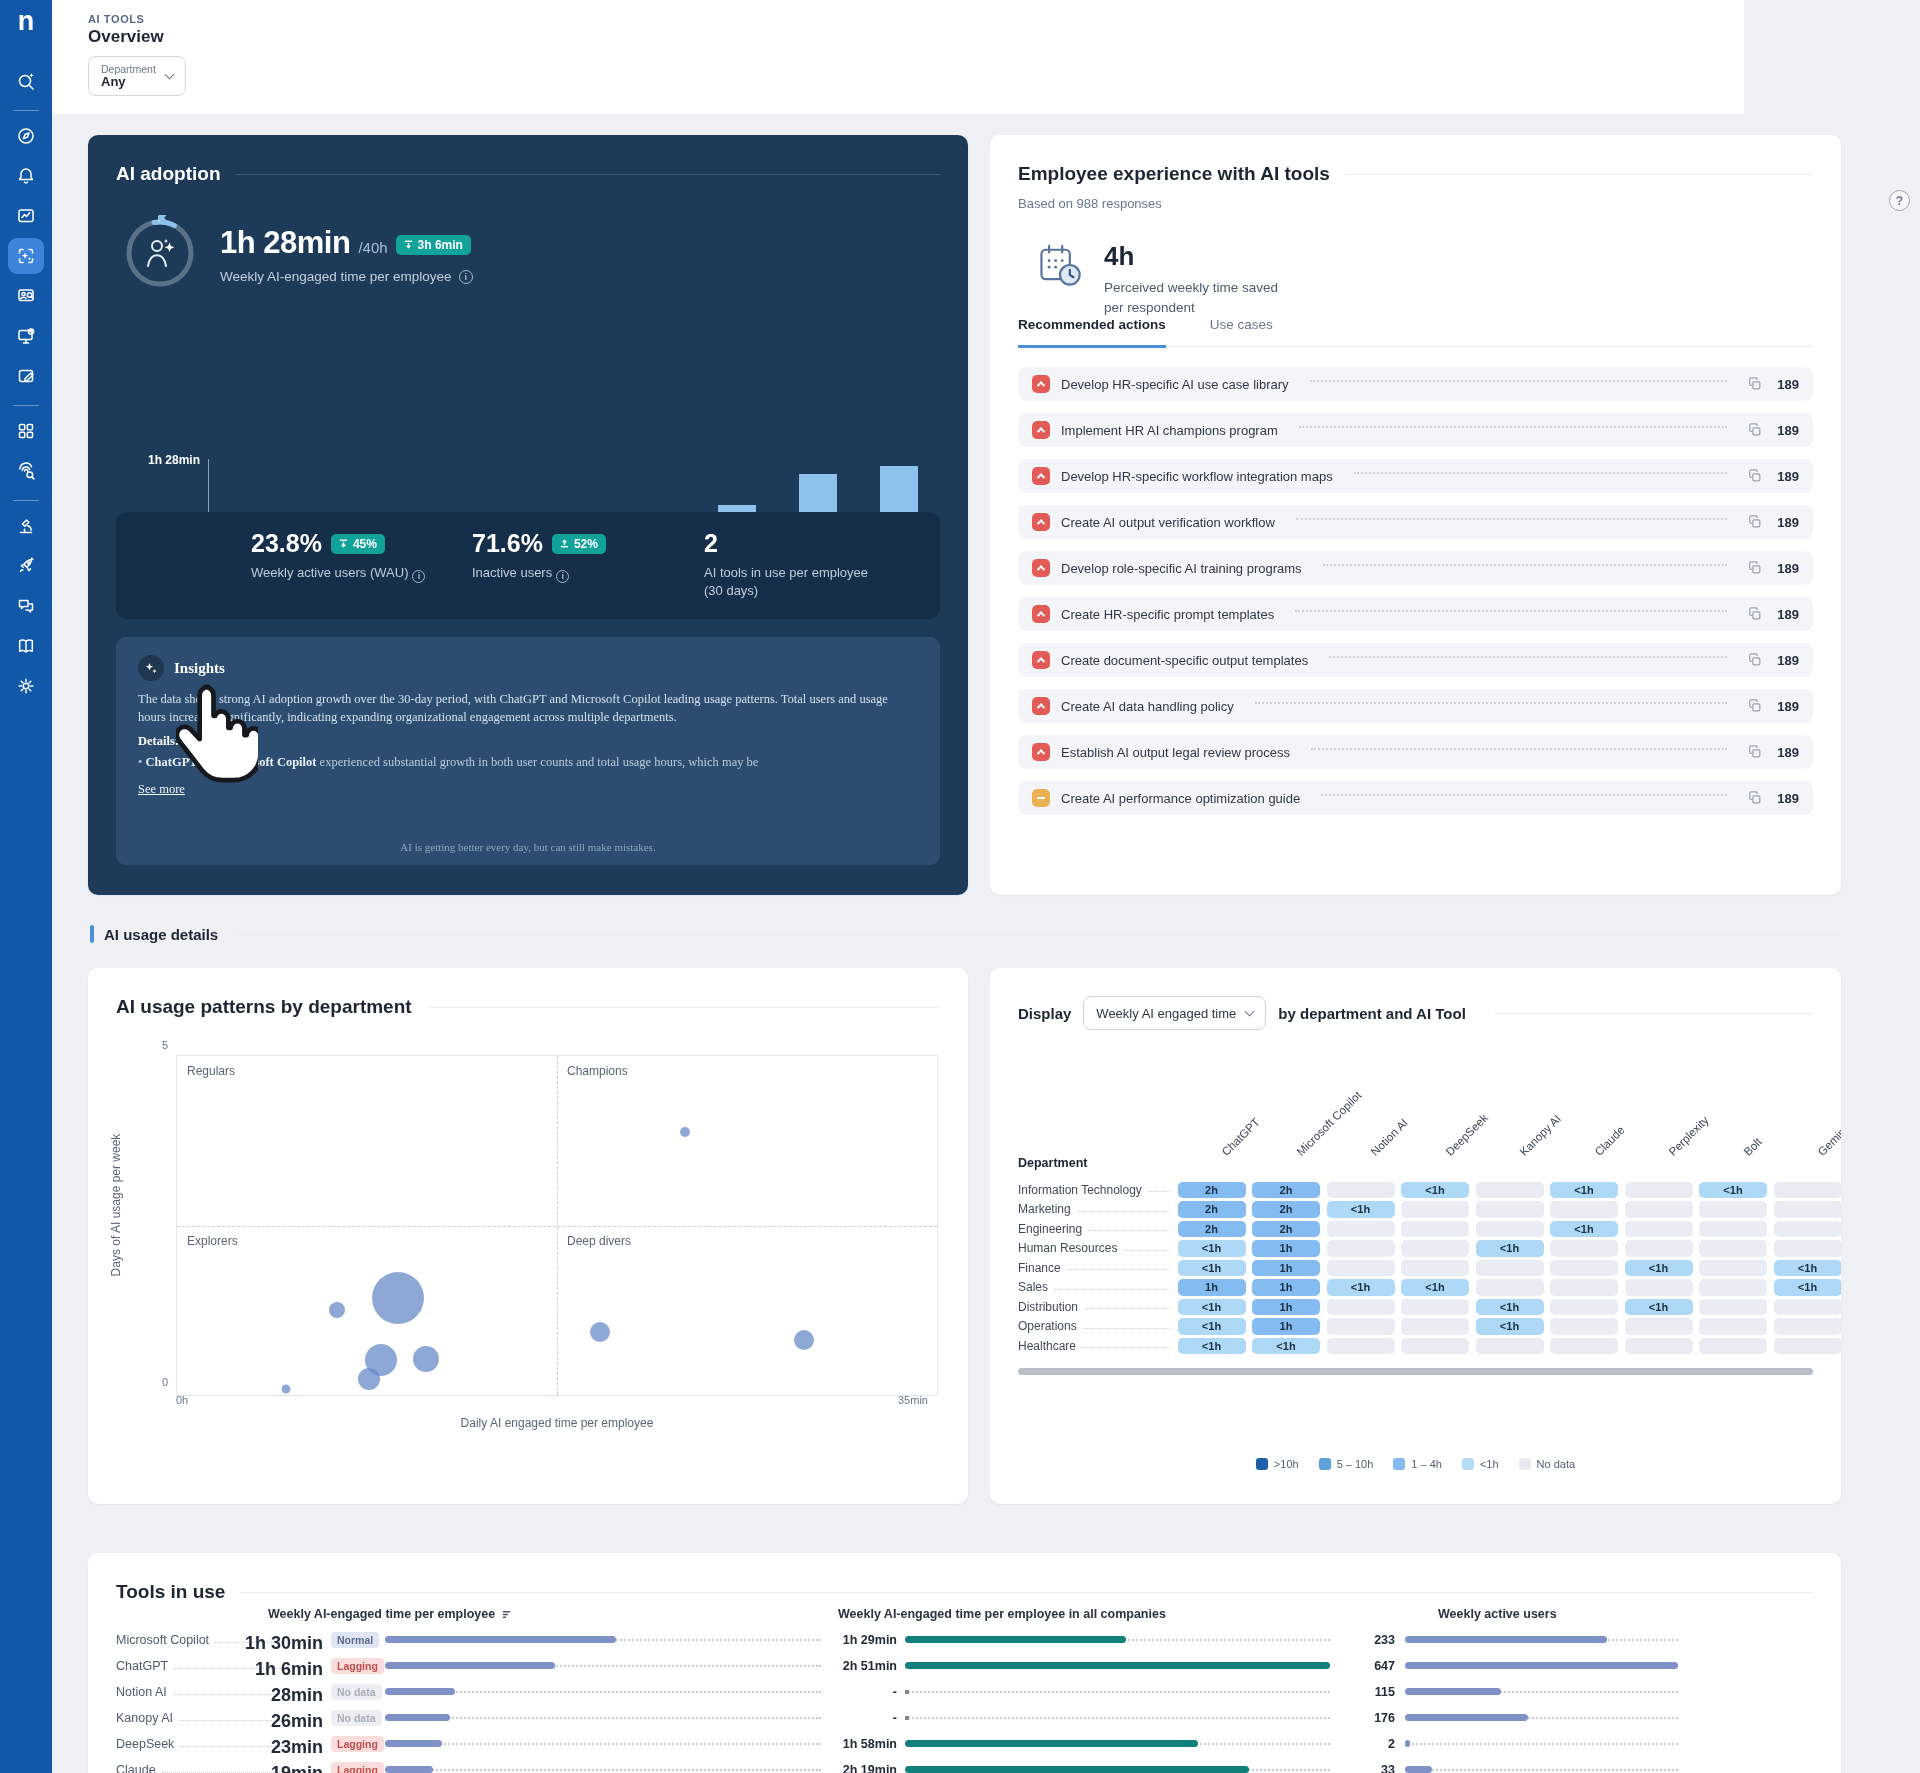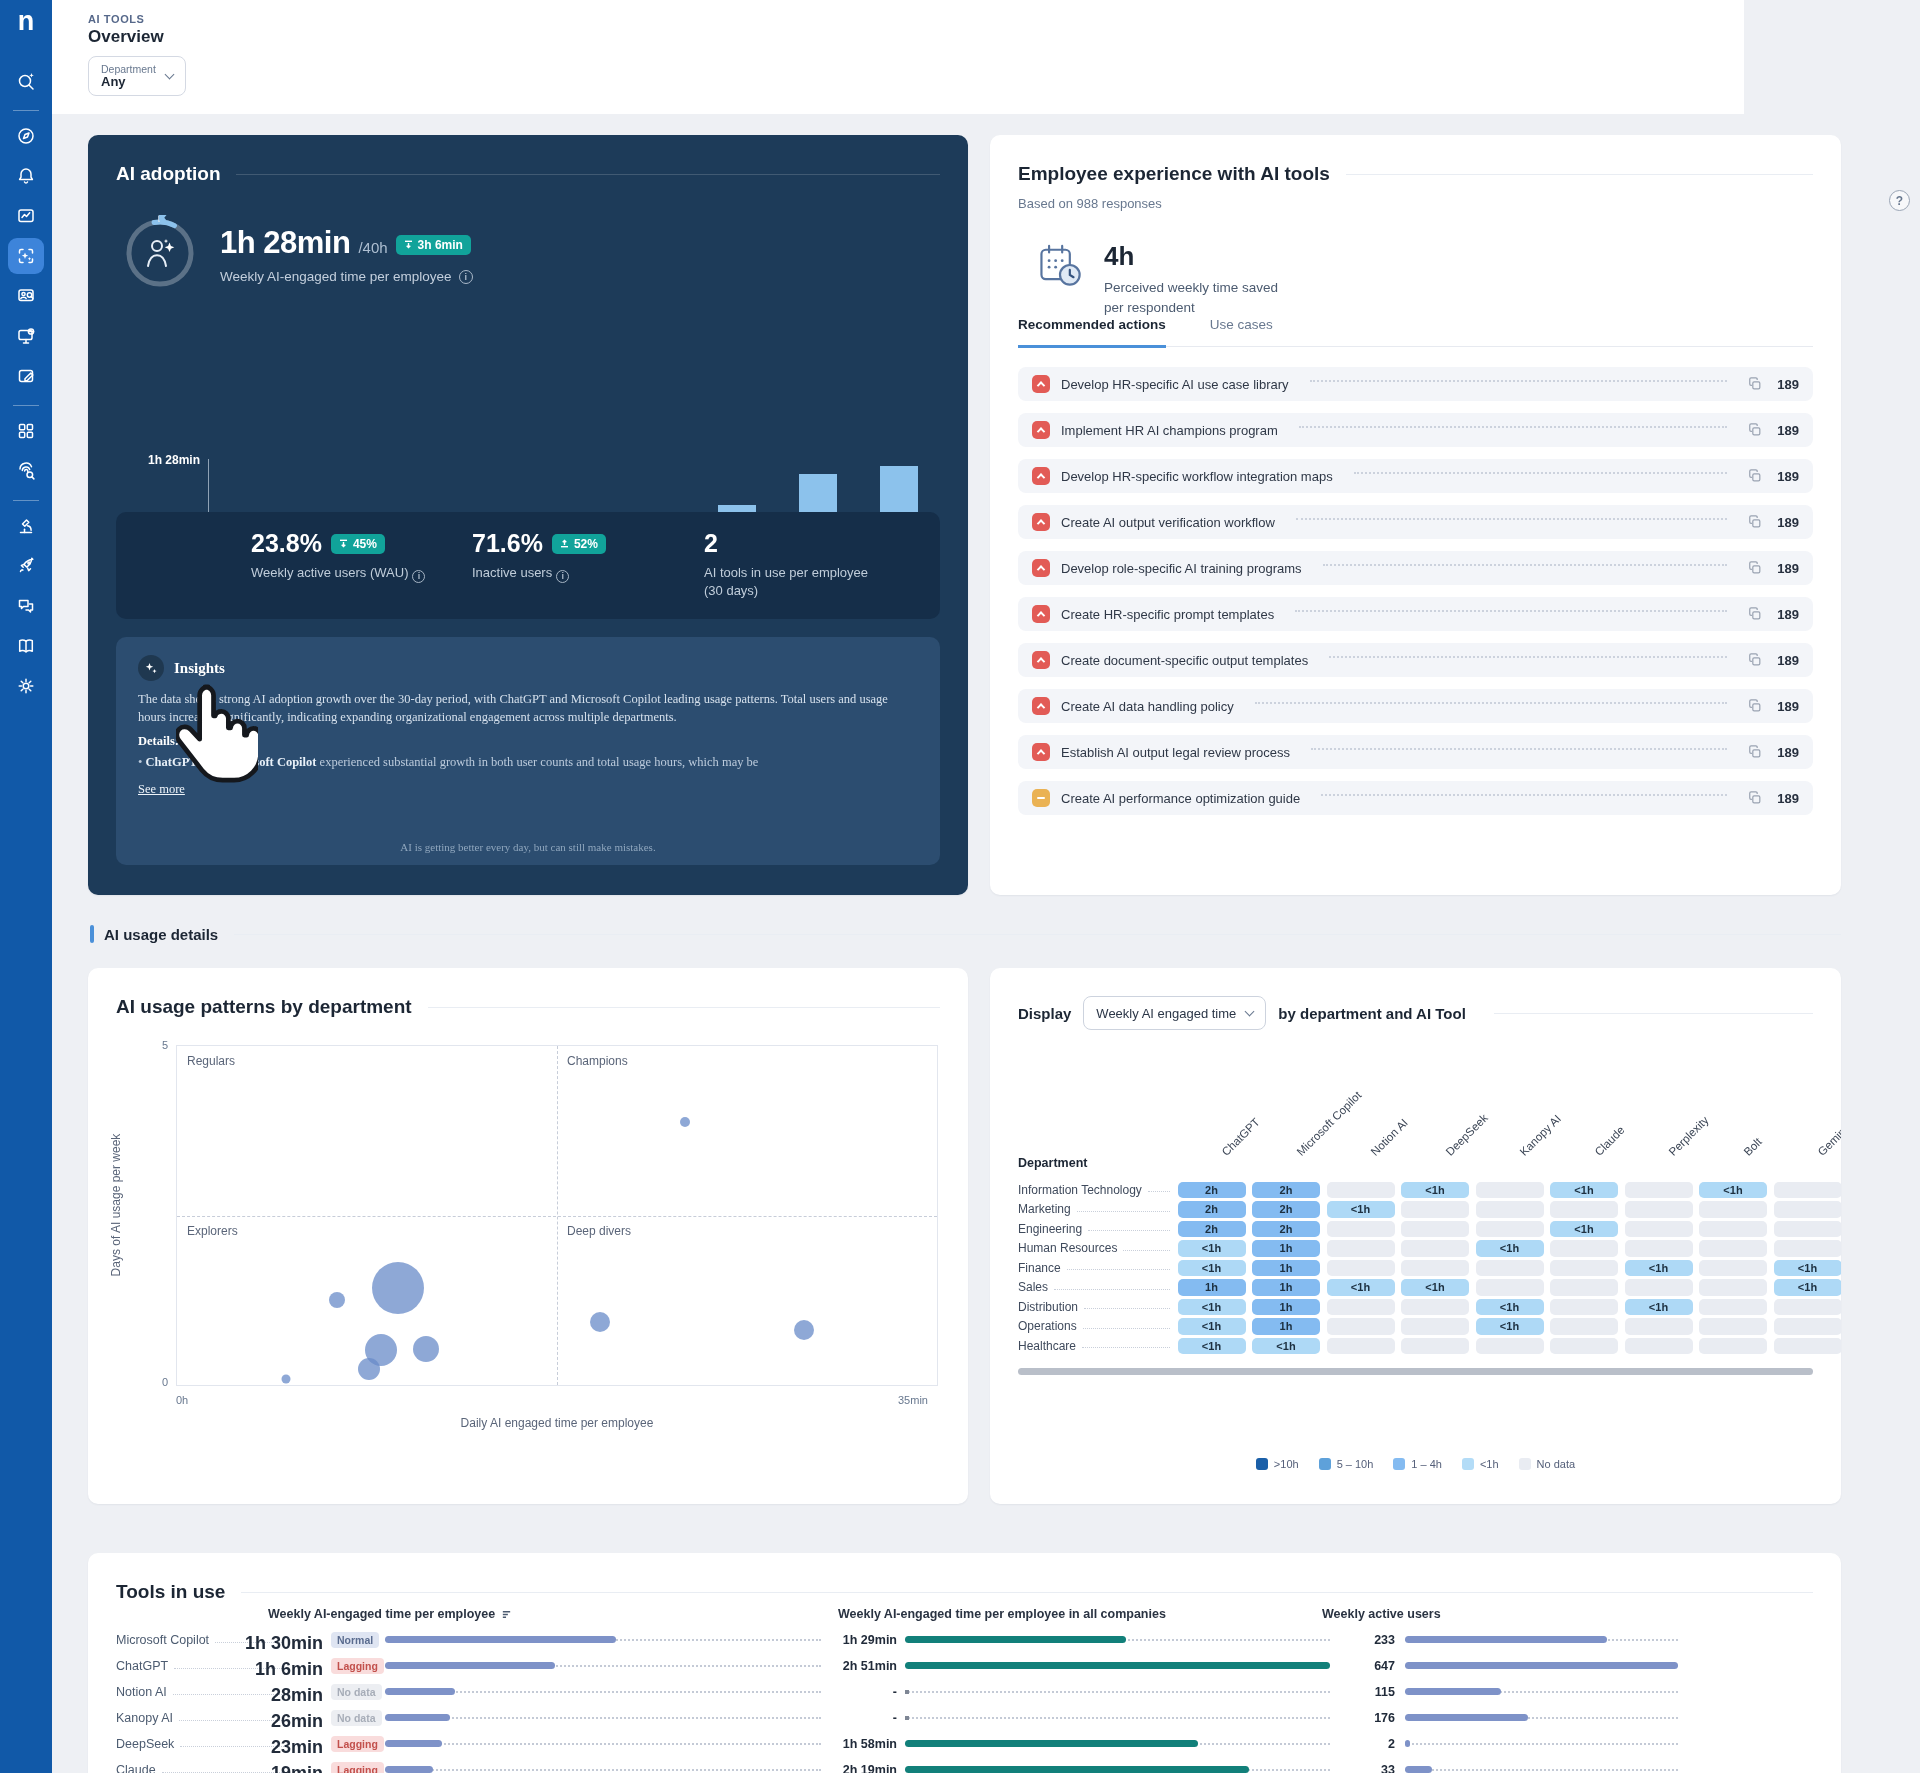--- a/index.html
+++ b/index.html
@@ -96,21 +96,21 @@
   .copy-ic svg{width:14px;height:14px;stroke:#9aa3b2;fill:none;stroke-width:1.4;}
   .a-count{font-size:13px;font-weight:bold;color:#27303f;min-width:26px;text-align:right;}
 
   
   .section-head{position:absolute;left:90px;top:925px;width:1751px;display:flex;align-items:center;}
   .sec-bar{width:4px;height:18px;border-radius:2px;background:#4a90d9;margin-right:10px;}
   .sec-title{font-size:15px;font-weight:bold;color:#1c2634;}
 
   
   .scard{left:88px;top:968px;width:880px;height:536px;padding:28px;}
-  .plot{position:absolute;left:88px;top:77px;width:762px;height:341px;border:1px solid #e2e6ee;padding-left:18px;}
+  .plot{position:absolute;left:88px;top:87px;width:762px;height:341px;border:1px solid #e2e6ee;padding-left:18px;}
   .plot .vmid{position:absolute;left:50%;top:0;bottom:0;border-left:1.5px dashed #c7cdd9;}
   .plot .hmid{position:absolute;top:50%;left:0;right:0;border-top:1.5px dashed #c7cdd9;}
   .quad{position:absolute;font-size:12px;color:#5a6579;}
   .bubble{position:absolute;border-radius:50%;background:rgba(104,139,200,.75);transform:translate(-50%,-50%);}
   .tick{position:absolute;font-size:11px;color:#68788f;}
   .ax-title-x{position:absolute;left:88px;top:448px;width:762px;text-align:center;font-size:12px;color:#5a6579;}
   .ax-title-y{position:absolute;left:-62px;top:230px;width:180px;text-align:center;font-size:12px;color:#5a6579;transform:rotate(-90deg);}
 
   
   .hcard{left:990px;top:968px;width:851px;height:536px;padding:28px;overflow:hidden;}
@@ -128,21 +128,21 @@
   .hscroll{position:absolute;left:28px;top:400px;width:795px;height:7px;border-radius:4px;background:#b9bfc9;cursor:pointer;}
   .hlegend{position:absolute;left:0;right:0;top:490px;display:flex;justify-content:center;gap:20px;}
   .lg-item{display:flex;align-items:center;gap:6px;font-size:11px;color:#55607a;}
   .lg-sw{width:12px;height:12px;border-radius:3px;}
 
   
   .tcard{left:88px;top:1553px;width:1753px;height:420px;padding:28px;}
   .t-headrow{position:absolute;top:54px;left:0;right:0;font-size:12.5px;font-weight:bold;color:#2a3342;}
   .th1{position:absolute;left:180px;display:flex;align-items:center;gap:6px;}
   .th1 svg{width:11px;height:11px;stroke:#4c5b70;stroke-width:1.6;fill:none;}
-  .th2{position:absolute;left:750px;} .th3{position:absolute;left:1234px;}
+  .th2{position:absolute;left:750px;} .th3{position:absolute;left:1350px;}
   .trows{position:absolute;left:0;top:74px;right:0;}
   .trow{position:relative;height:26px;}
   .t-name{position:absolute;left:28px;width:168px;top:6px;display:flex;align-items:center;font-size:12.5px;color:#4c5b70;}
   .t-name .dlead{flex:1;border-bottom:1.5px dotted #c9cfda;margin-left:6px;transform:translateY(2px);}
   .t-time{position:absolute;left:150px;width:85px;top:6px;text-align:right;font-size:18px;font-weight:bold;color:#212b3a;}
   .t-badge{position:absolute;left:243px;top:5px;font-size:10.5px;font-weight:bold;border-radius:4px;padding:2px 6px;}
   .b-normal{background:#dfe5f2;color:#5a6c8f;} .b-lagging{background:#f9dcdc;color:#c2504c;} .b-nodata{background:#eceef2;color:#a7adb8;}
   .track{position:absolute;top:12px;height:0;border-top:2px dotted #c4cad6;}
   .bar{position:absolute;top:9px;height:7px;border-radius:4px;}
   .tk1{left:297px;width:436px;} .bar1{left:297px;background:#7e92c8;}

